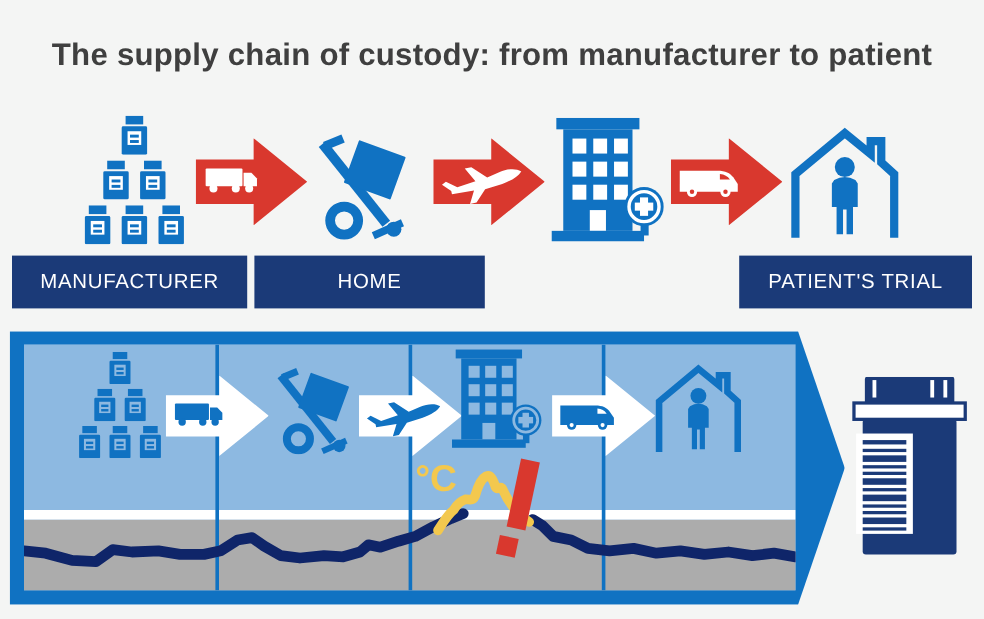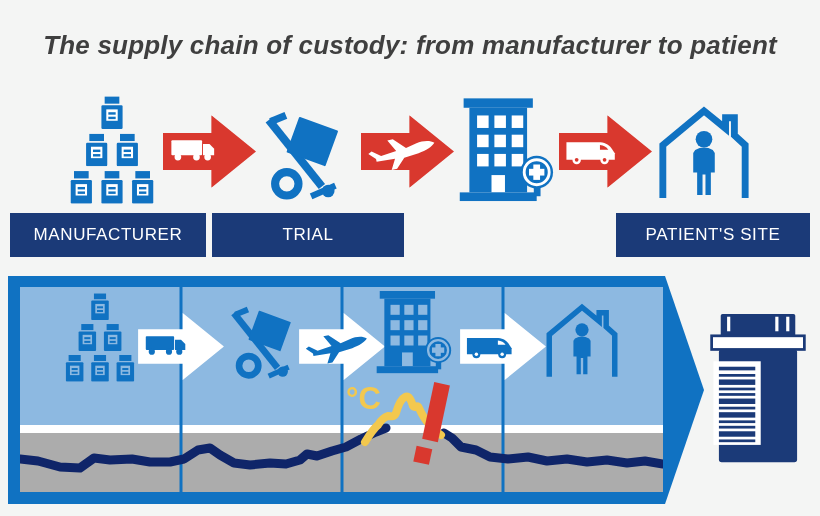--- a/index.html
+++ b/index.html
@@ -1,19 +1,19 @@
 <!DOCTYPE html>
 <html style="--bg: #f4f5f4; --title_color: #3f3f3f; --blue: #1072c2; --light_blue: #8db9e1; --navy: #1b3a78; --line_navy: #0f2569; --red: #d9382e; --yellow: #f3c84e; --gray_band: #acacac; --white: #ffffff;"><head>
 <meta charset="utf-8">
 <style>
   html,body{margin:0;padding:0;}
   body{width:820px;height:516px;overflow:hidden;font-family:"Liberation Sans","DejaVu Sans",sans-serif;}
   .stage{position:relative;width:820px;height:516px;background:var(--bg,#f4f5f4);}
   .title{position:absolute;top:30px;left:0;width:820px;text-align:center;
-         font-size:26px;font-weight:bold;color:var(--title_color,#3f3f3f);letter-spacing:.2px;font-style:italic;}
+         font-size:26px;font-weight:bold;color:var(--title_color,#3f3f3f);letter-spacing:.2px;}
   
   .chain-row{position:absolute;left:0;top:90px;width:820px;height:122px;}
   .chain-row .ic{position:absolute;}
   .ic svg{display:block;width:100%;height:100%;}
   .blue-ic{color:var(--blue,#1072c2);}
   .red-ic{color:var(--red,#d9382e);--vh:#ffffff;}
   
   .label-bar{position:absolute;left:0;top:213px;width:820px;height:62px;text-decoration:underline;}
   .stage-label{position:absolute;top:0;height:44px;background:var(--navy,#1b3a78);
       color:#fff;display:flex;align-items:center;justify-content:center;
@@ -183,22 +183,22 @@
       </div>
     <div class="ic blue-ic" style="left:655px;top:13px;width:98px;height:98px">
         <svg viewBox="0 0 100 98">
           <use href="#sym-house"></use>
         </svg>
       </div>
   </div>
 
   <div class="label-bar">
     <div class="stage-label" style="left:10px;width:196px">MANUFACTURER</div>
-    <div class="stage-label" style="left:212px;width:192px">TRIAL</div>
-    <div class="stage-label" style="left:616px;width:194px">PATIENT'S SITE</div>
+    <div class="stage-label" style="left:212px;width:192px">HOME</div>
+    <div class="stage-label" style="left:616px;width:194px">PATIENT'S TRIAL</div>
   </div>
 
   <div class="panel">
     <div class="panel-inner">
 
       <svg class="chart" viewBox="0 0 643 205">
         <rect x="0" y="146" width="643" height="59" fill="var(--gray_band,#acacac)"></rect>
         <rect x="0" y="138" width="643" height="8" fill="#ffffff"></rect>
         <g stroke="var(--blue,#1072c2)" stroke-width="3">
           <line x1="161" y1="0" x2="161" y2="205"></line>

